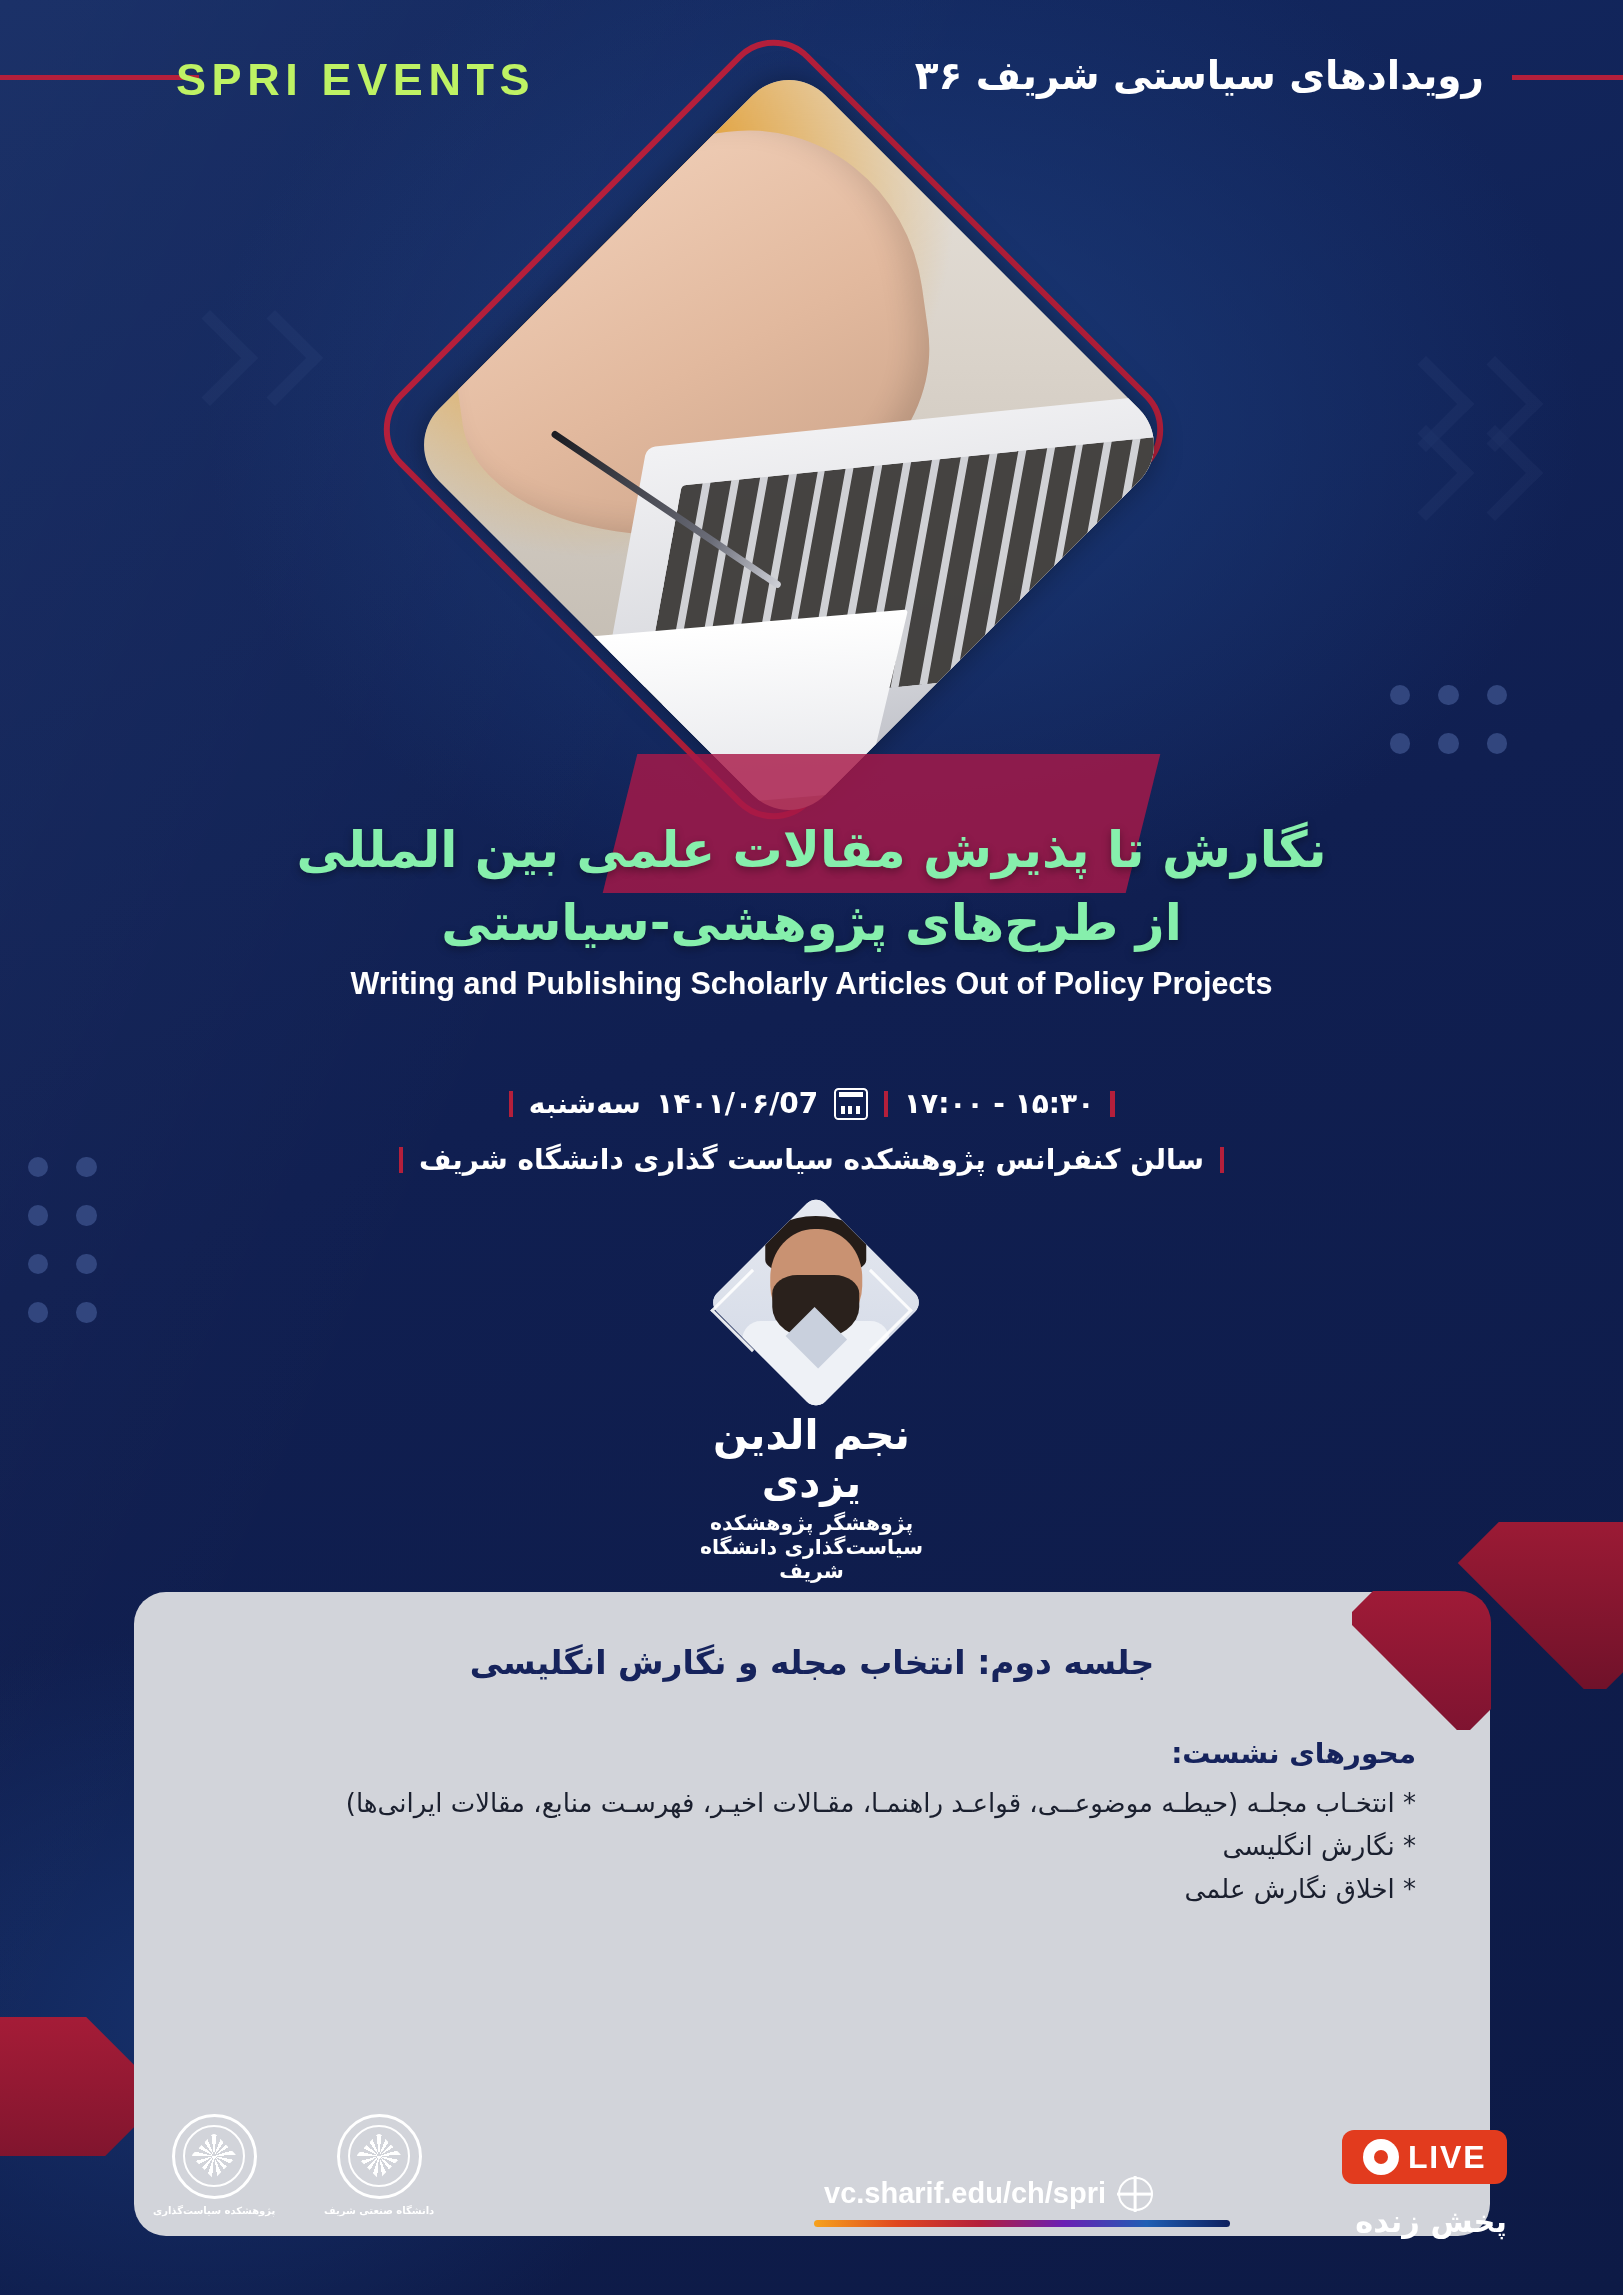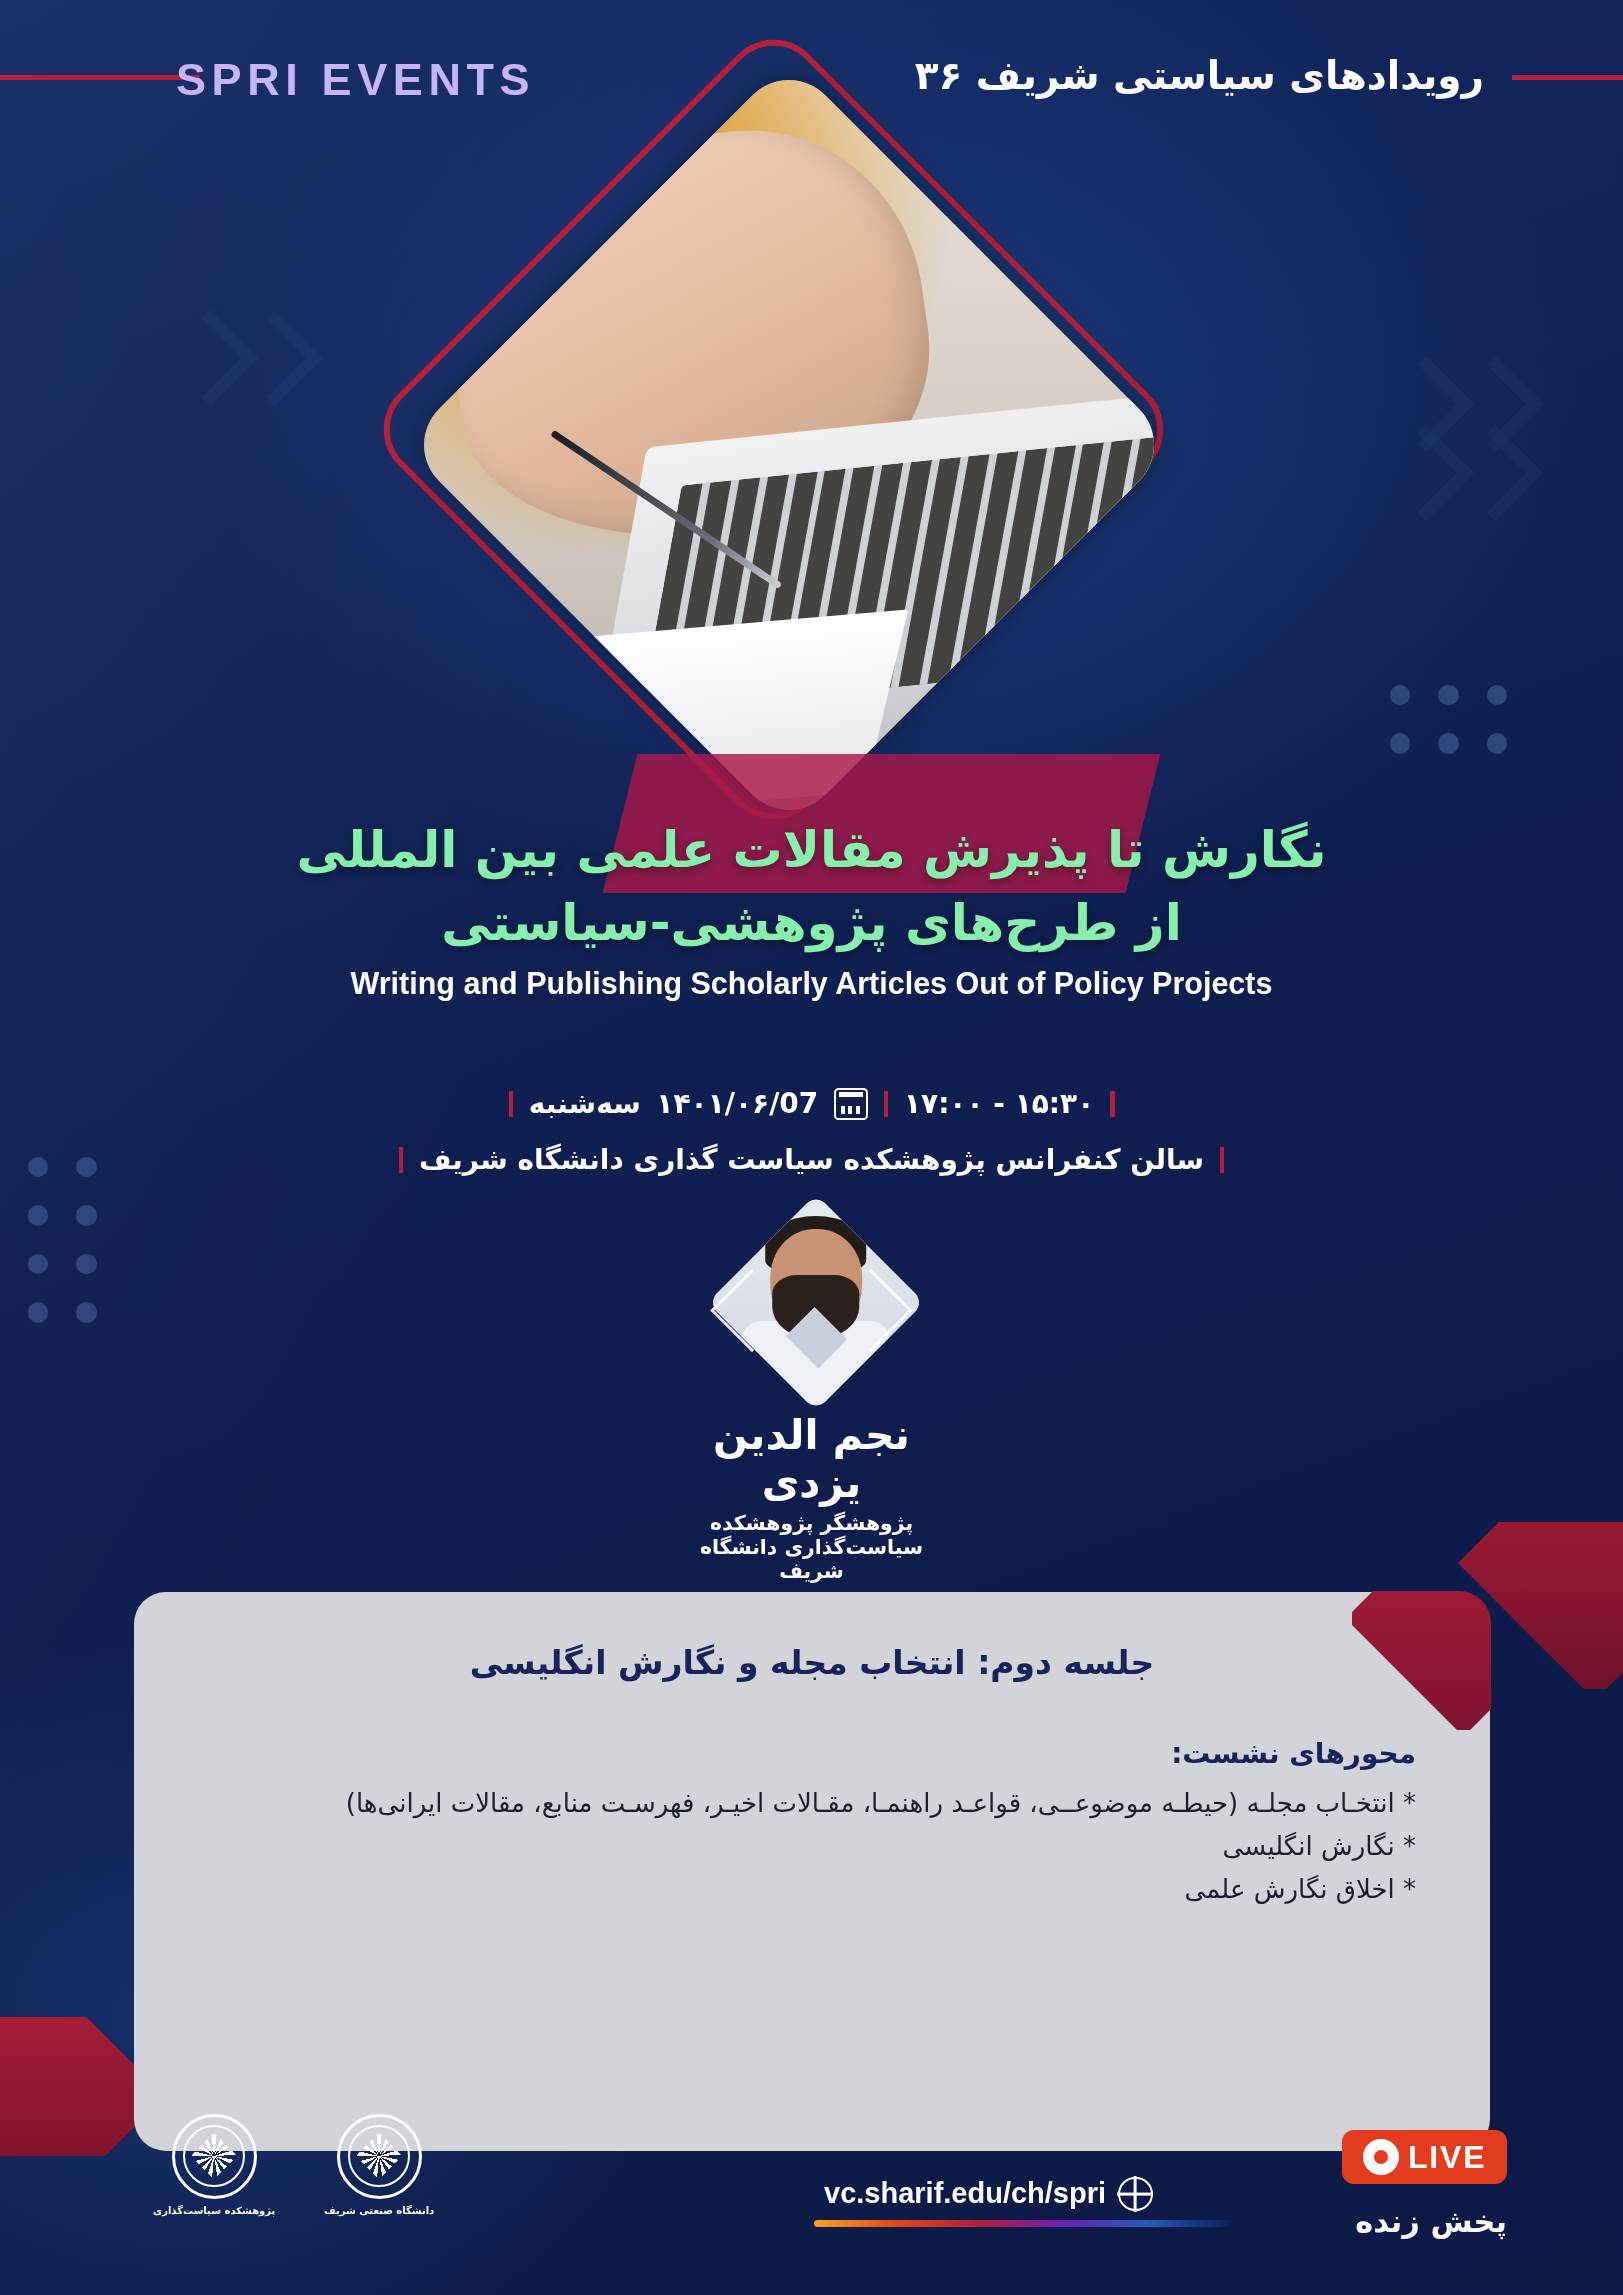--- a/index.html
+++ b/index.html
@@ -40,21 +40,21 @@
     position:absolute;top:46px;left:0;right:0;height:56px;
   }
   .hdr-line-left{
     position:absolute;left:0;top:29px;width:199px;height:4.6px;background:#b41f3b;
   }
   .hdr-line-right{
     position:absolute;right:0;top:29px;width:111px;height:4.6px;background:#b41f3b;
   }
   .spri-events{
     position:absolute;left:176px;top:8.3px;
-    color:#c4b5fd;font-size:45px;letter-spacing:5.6px;font-weight:700;
+    color:#bef264;font-size:45px;letter-spacing:5.6px;font-weight:700;
     font-family:"Liberation Sans",sans-serif;
   }
   .fa-header{
     position:absolute;right:139px;top:7px;
     color:#ffffff;font-size:39px;font-weight:700;direction:rtl;
   }
   
   .diamond-wrap{
     position:absolute;left:50%;top:139px;transform:translateX(-50%);
     width:694px;height:694px;
@@ -193,21 +193,21 @@
   .sp-brackets .b1{left:8.3px;top:69px;border-right:0;border-top:0;transform:rotate(45deg);}
   .sp-brackets .b2{right:8.3px;top:69px;border-left:0;border-top:0;transform:rotate(-45deg);}
   .sp-name{
     margin-top:4.6px;color:#ffffff;font-size:41px;font-weight:800;direction:rtl;
   }
   .sp-role{
     margin-top:4.6px;color:#ffffff;font-size:20.4px;font-weight:600;direction:rtl;
   }
   
   .card{
-    position:absolute;left:134px;top:1592px;width:1356px;height:559px;
+    position:absolute;left:134px;top:1592px;width:1356px;height:644px;
     background:#d2d4da;border-radius:32px;
   }
   .card-corner{
     position:absolute;right:-0.9px;top:-0.9px;width:139px;height:139px;overflow:hidden;
     border-top-right-radius:32px;
   }
   .card-corner i{
     position:absolute;right:-56px;top:-56px;width:167px;height:167px;
     background:linear-gradient(135deg,#b41f3b,#7d1330);
     transform:rotate(45deg);

